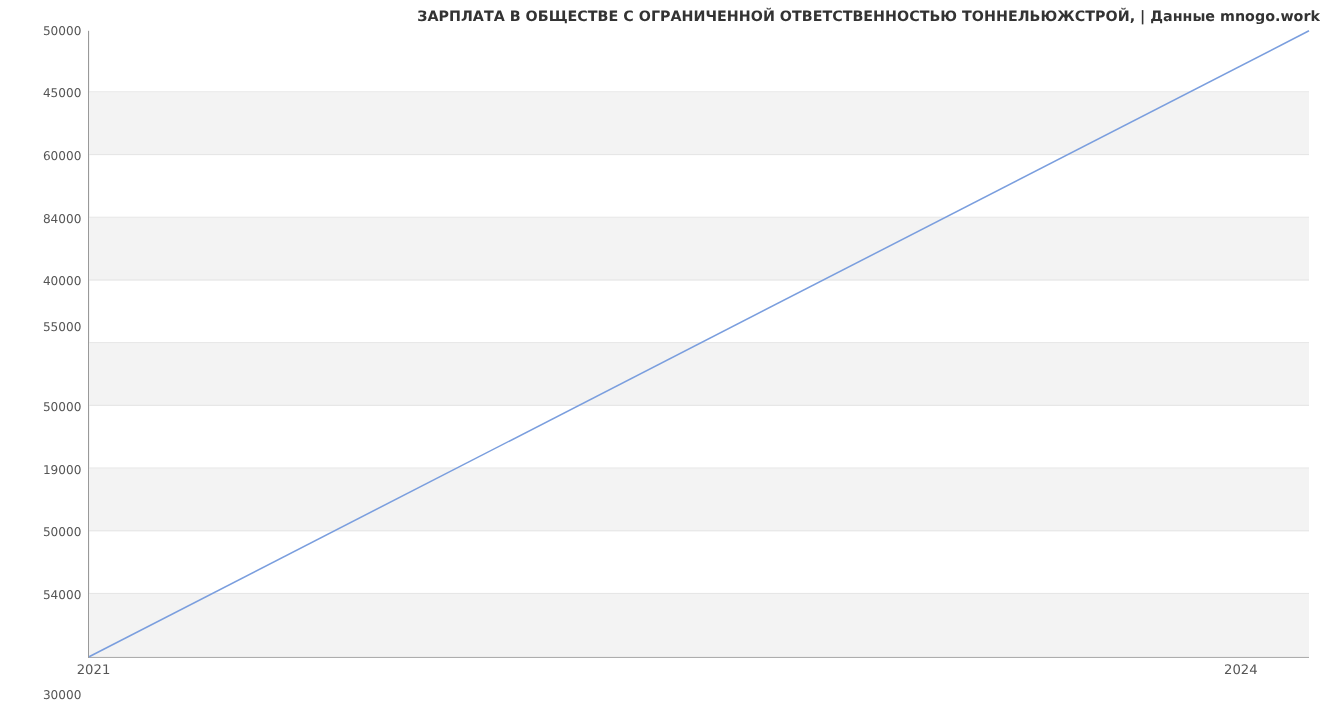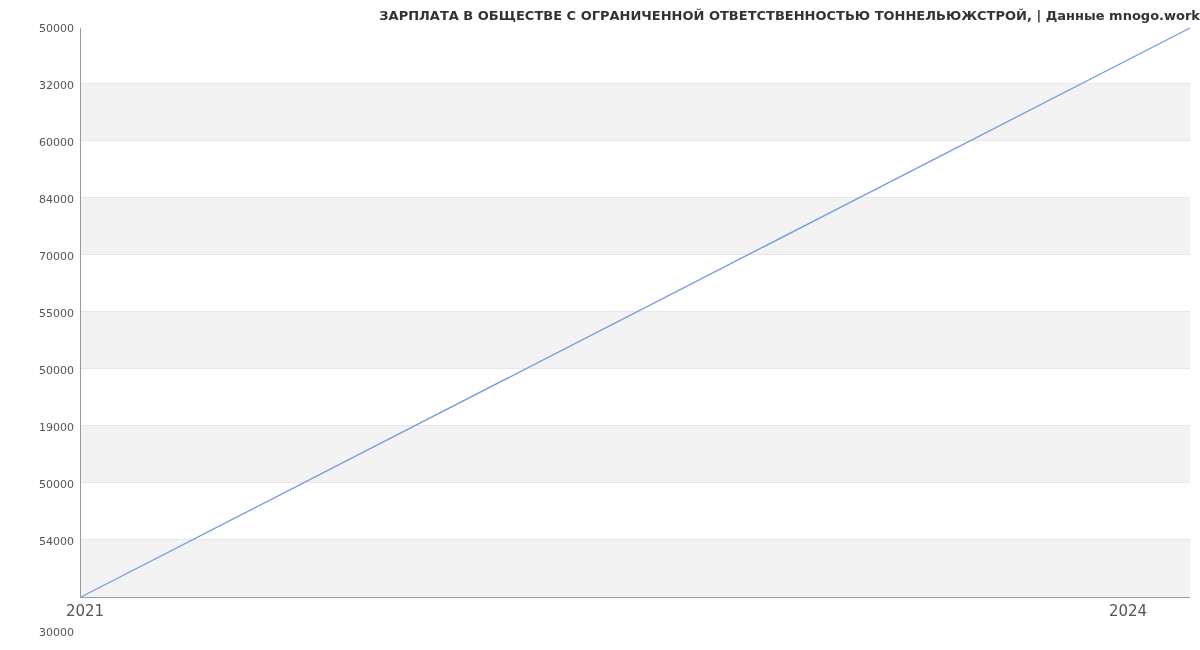--- a/index.html
+++ b/index.html
@@ -54,21 +54,21 @@
     right: 1126px; 
     font-size: 11px;
     color: #555555;
     transform: translateY(-50%);
     text-align: right;
     width: 60px;
   }
   .xtick {
     position: absolute;
     top: 602px;
-    font-size: 15px;
+    font-size: 12px;
     color: #555555;
     transform: translateX(-50%);
     text-align: center;
   }
   svg.line {
     position: absolute;
     left: 0;
     top: 0;
     width: 100%;
     height: 100%;
@@ -85,25 +85,25 @@
 
 <div class="chart-wrap">
 
   <div class="title">ЗАРПЛАТА В ОБЩЕСТВЕ С ОГРАНИЧЕННОЙ ОТВЕТСТВЕННОСТЬЮ ТОННЕЛЬЮЖСТРОЙ, | Данные mnogo.work</div>
 
   <div class="ytick" style="top:632px">30000</div>
   <div class="ytick" style="top:541px">54000</div>
   <div class="ytick" style="top:484px">50000</div>
   <div class="ytick" style="top:427px">19000</div>
   <div class="ytick" style="top:370px">50000</div>
-  <div class="ytick" style="top:313px">55000</div>
-  <div class="ytick" style="top:256px">70000</div>
+  <div class="ytick" style="top:297px">55000</div>
+  <div class="ytick" style="top:256px">40000</div>
   <div class="ytick" style="top:199px">84000</div>
   <div class="ytick" style="top:142px">60000</div>
-  <div class="ytick" style="top:85px">32000</div>
+  <div class="ytick" style="top:85px">45000</div>
   <div class="ytick" style="top:28px">50000</div>
 
   <div class="xtick" style="left:85px">2021</div>
   <div class="xtick" style="left:1128px">2024</div>
 
   <div class="plot">
 
     <div class="band" style="bottom:0px;   height:57px;"></div>
     <div class="band" style="bottom:114px; height:57px;"></div>
     <div class="band" style="bottom:228px; height:57px;"></div>

